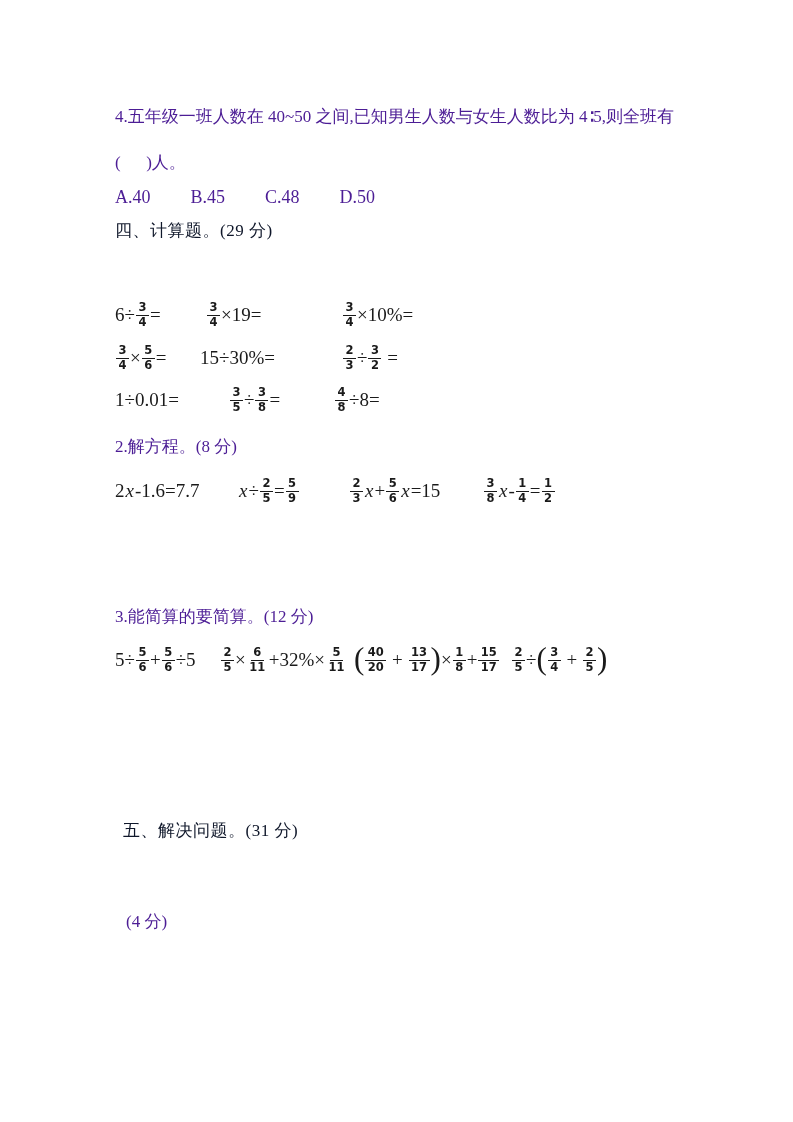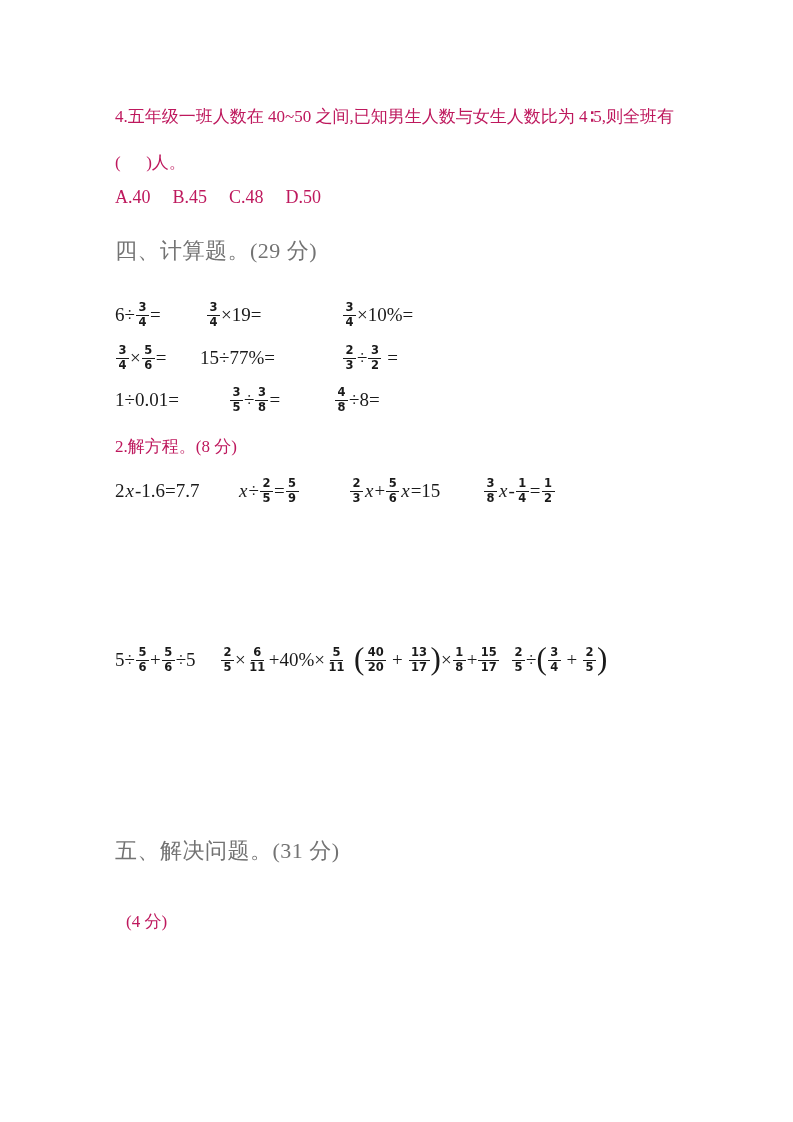--- a/index.html
+++ b/index.html
@@ -10,32 +10,31 @@
     background:#ffffff;
     overflow:hidden;
     color:#1a1a1a;
   }
   .t{
     position:absolute;
     font-family:"Liberation Serif","DejaVu Serif",serif;
     font-size:17px;
     line-height:1.35;
     white-space:nowrap;
-    color:#be185d;
+    color:#4c1d95;
   }
   .pre{white-space:pre;}
   .heading{
-    color:#737373;
-    font-size:22px;
+    color:#0f172a;
+    font-size:17px;
     letter-spacing:0.5px;
-    margin-top:16px;
   }
   .options{
     display:flex;
-    column-gap:22px;
+    column-gap:40px;
     font-size:18px;
   }
   
   .m{
     position:absolute;
     display:inline-flex;
     align-items:center;
     height:38px;
     white-space:nowrap;
   }
@@ -120,21 +119,21 @@
         <span class="den">4</span>
       </span>
       <span class="mtxt">×</span>
       <span class="frac">
         <span class="num">5</span>
         <span class="den">6</span>
       </span>
       <span class="mtxt">=</span>
     </div>
   <div class="m" style="left:200px;top:339px">
-      <span class="mtxt">15÷77%=</span>
+      <span class="mtxt">15÷30%=</span>
     </div>
   <div class="m" style="left:342px;top:339px">
       <span class="frac">
         <span class="num">2</span>
         <span class="den">3</span>
       </span>
       <span class="mtxt">÷</span>
       <span class="frac">
         <span class="num">3</span>
         <span class="den">2</span>
@@ -210,20 +209,21 @@
         <span class="num">1</span>
         <span class="den">4</span>
       </span>
       <span class="mtxt">=</span>
       <span class="frac">
         <span class="num">1</span>
         <span class="den">2</span>
       </span>
     </div>
 
+  <div class="t" style="left:115px;top:606px">3.能简算的要简算。(12 分)</div>
 
   <div class="m" style="left:115px;top:641px">
       <span class="mtxt">5÷</span>
       <span class="frac">
         <span class="num">5</span>
         <span class="den">6</span>
       </span>
       <span class="mtxt">+</span>
       <span class="frac">
         <span class="num">5</span>
@@ -234,21 +234,21 @@
   <div class="m" style="left:220px;top:641px">
       <span class="frac">
         <span class="num">2</span>
         <span class="den">5</span>
       </span>
       <span class="mtxt">×</span>
       <span class="frac">
         <span class="num">6</span>
         <span class="den">11</span>
       </span>
-      <span class="mtxt">+40%×</span>
+      <span class="mtxt">+32%×</span>
       <span class="frac">
         <span class="num">5</span>
         <span class="den">11</span>
       </span>
     </div>
   <div class="m" style="left:354px;top:641px">
       <span class="paren">(</span>
       <span class="frac">
         <span class="num">40</span>
         <span class="den">20</span>
@@ -282,17 +282,17 @@
         <span class="den">4</span>
       </span>
       <span class="mtxt"> + </span>
       <span class="frac">
         <span class="num">2</span>
         <span class="den">5</span>
       </span>
       <span class="paren">)</span>
     </div>
 
-  <div class="t heading" style="left:115px;top:820px">五、解决问题。(31 分)</div>
+  <div class="t heading" style="left:123px;top:820px">五、解决问题。(31 分)</div>
 
   <div class="t" style="left:126px;top:911px">(4 分)</div>
 
 </div>
 
 </body></html>

